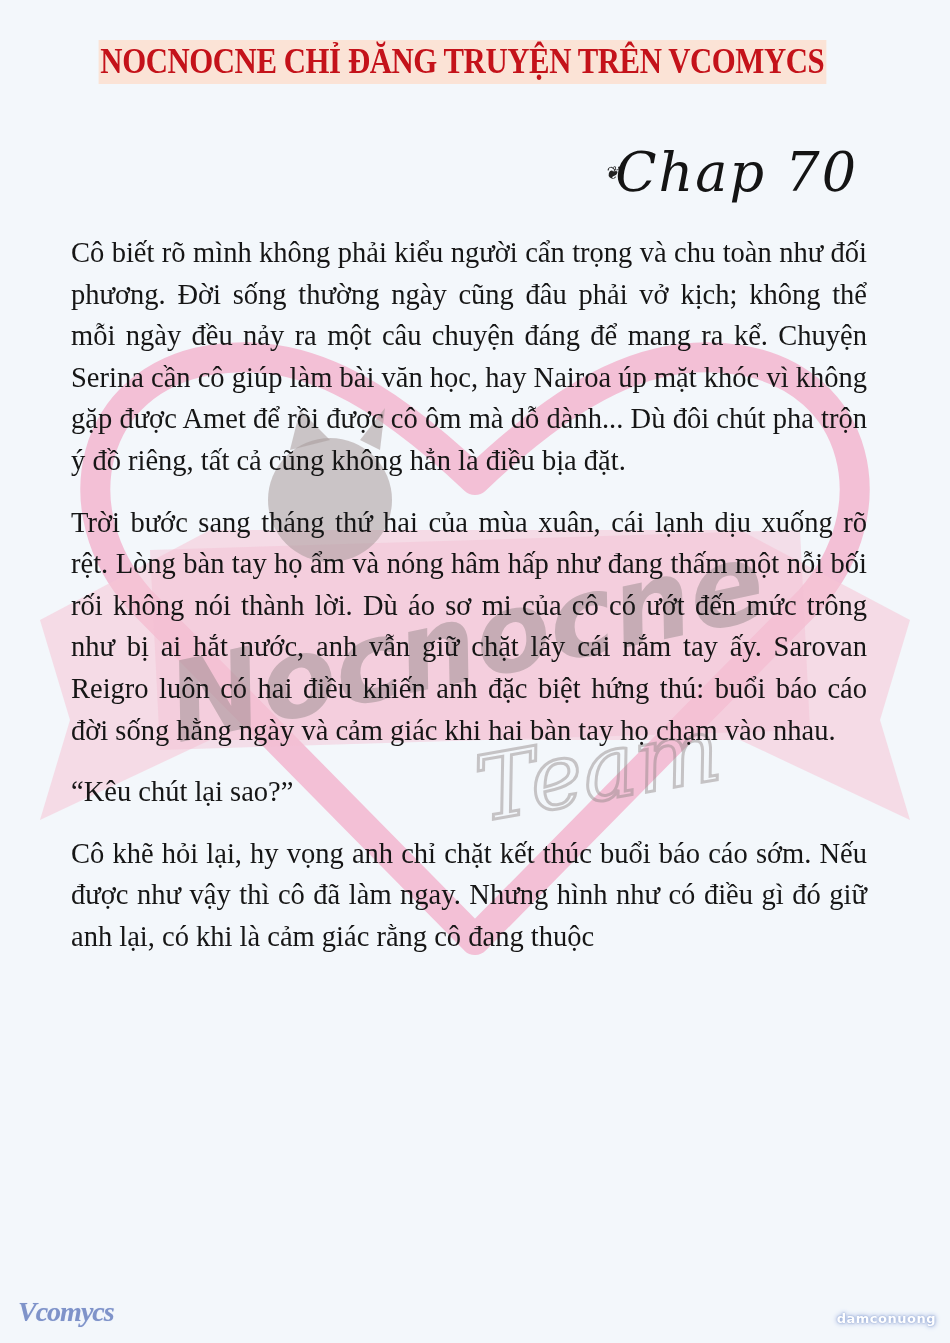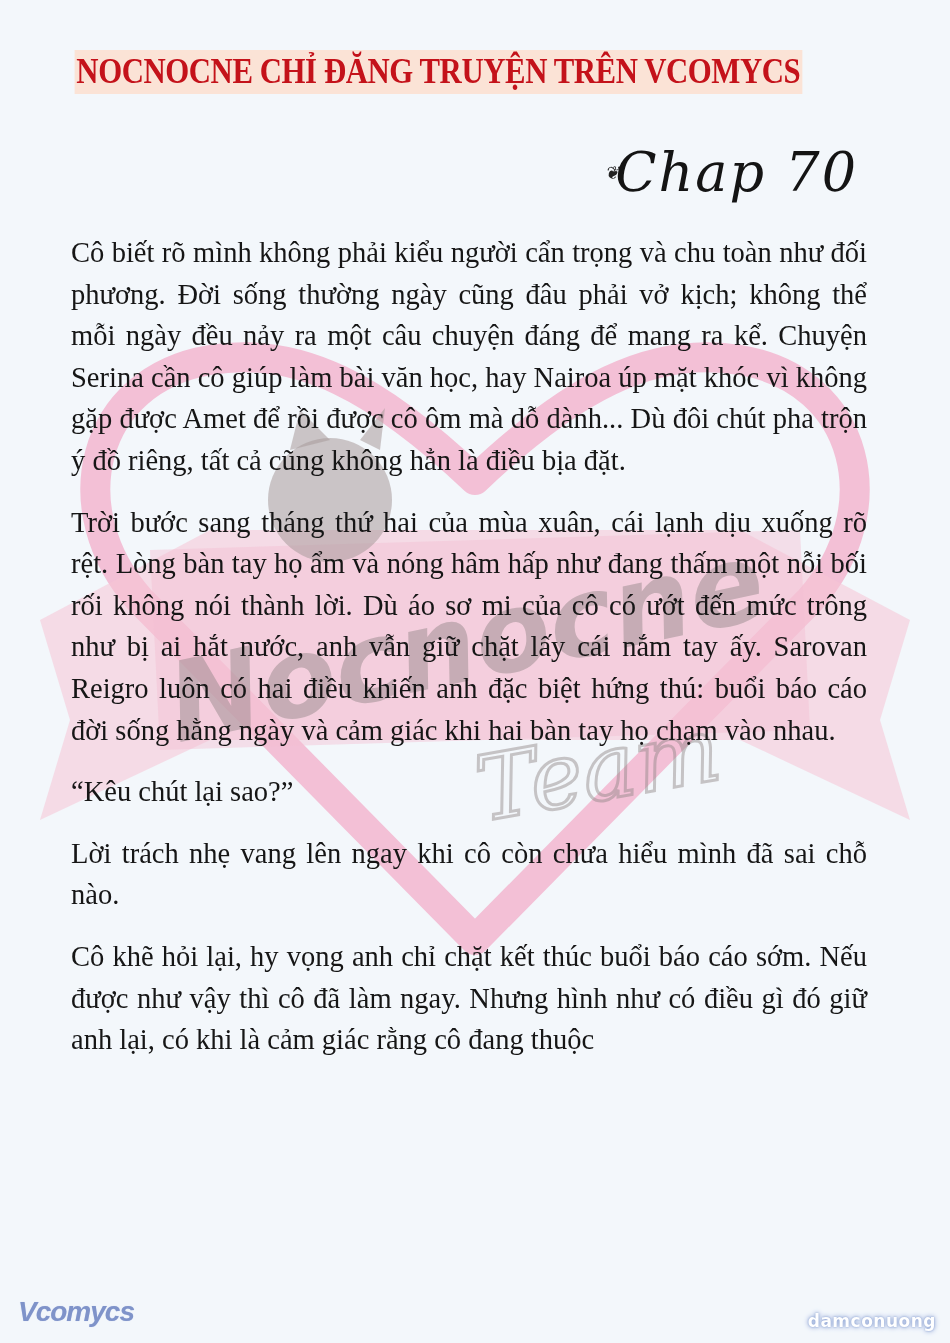--- a/index.html
+++ b/index.html
@@ -8,21 +8,21 @@
       background: #f3f7fb;
       position: relative;
       font-family: "Liberation Serif", "DejaVu Serif", serif;
     }
     .page { position: absolute; inset: 0; }
 
     
     .watermark { position: absolute; left: 0; top: 300px; width: 950px; height: 700px; pointer-events: none; }
 
     
-    .banner-wrap { position: absolute; top: 50px; left: 0; width: 876px; text-align: center; }
+    .banner-wrap { position: absolute; top: 40px; left: 0; width: 876px; text-align: right; }
     .banner {
       display: inline-block;
       background: #fbe3d6;
       color: #c4121a;
       font-family: "Liberation Serif", "DejaVu Serif", serif;
       font-weight: bold;
       font-size: 35px;
       letter-spacing: -0.5px;
       line-height: 44px;
       padding: 0 2px;
@@ -49,31 +49,31 @@
     }
     .content p {
       margin: 0 16px 20px 0;
       text-align: justify;
       text-align-last: left;
     }
     .content p.quote { margin-bottom: 20px; }
 
     .logo-vcomycs {
       position: absolute; left: 18px; top: 1296px;
-      font-family: Liberation Sans, sans-serif;
+      font-family: Liberation Serif, serif;
       font-style: italic; font-weight: bold;
       font-size: 28px; color: #7f93c9;
       letter-spacing: -1px;
       text-shadow: 0 0 1px #c8d3ee;
     }
 
     .logo-damconuong {
       position: absolute; right: 14px; top: 1311px;
       font-family: "DejaVu Sans", sans-serif;
-      font-size: 17px; font-weight: bold;
+      font-size: 13px; font-weight: bold;
       color: #ffffff;
       letter-spacing: 0.5px;
       text-shadow: 0 0 2px #8aa0d0, 0 0 4px #9fb2dc, 0 0 6px #b9c7e8;
     }
   </style>
 </head>
 <body>
 
 <div class="page">
 
@@ -96,21 +96,20 @@
   </div>
 
   <div class="chapter-title">
     <span class="flourish">❦</span><span>Chap 70</span>
   </div>
 
   <div class="content">
     <p>Cô biết rõ mình không phải kiểu người cẩn trọng và chu toàn như đối phương. Đời sống thường ngày cũng đâu phải vở kịch; không thể mỗi ngày đều nảy ra một câu chuyện đáng để mang ra kể. Chuyện Serina cần cô giúp làm bài văn học, hay Nairoa úp mặt khóc vì không gặp được Amet để rồi được cô ôm mà dỗ dành... Dù đôi chút pha trộn ý đồ riêng, tất cả cũng không hẳn là điều bịa đặt.</p>
     <p>Trời bước sang tháng thứ hai của mùa xuân, cái lạnh dịu xuống rõ rệt. Lòng bàn tay họ ẩm và nóng hâm hấp như đang thấm một nỗi bối rối không nói thành lời. Dù áo sơ mi của cô có ướt đến mức trông như bị ai hắt nước, anh vẫn giữ chặt lấy cái nắm tay ấy. Sarovan Reigro luôn có hai điều khiến anh đặc biệt hứng thú: buổi báo cáo đời sống hằng ngày và cảm giác khi hai bàn tay họ chạm vào nhau.</p>
     <p class="quote">“Kêu chút lại sao?”</p>
-    <p>Lời trách nhẹ vang lên ngay khi cô còn chưa hiểu mình đã sai chỗ nào.</p>
     <p>Cô khẽ hỏi lại, hy vọng anh chỉ chặt kết thúc buổi báo cáo sớm. Nếu được như vậy thì cô đã làm ngay. Nhưng hình như có điều gì đó giữ anh lại, có khi là cảm giác rằng cô đang thuộc</p>
   </div>
 
   <div class="logo-vcomycs">
     <span>Vcomycs</span>
   </div>
 
   <div class="logo-damconuong">
     <span>damconuong</span>
   </div>

